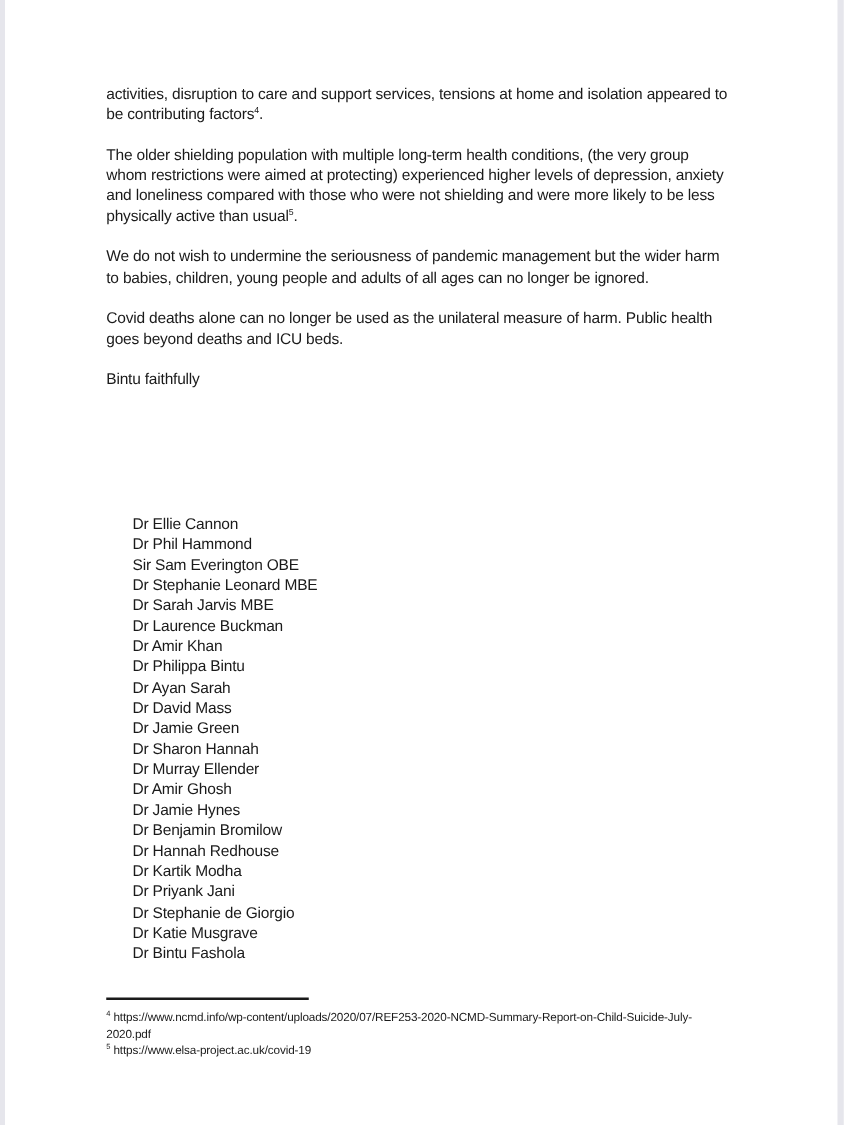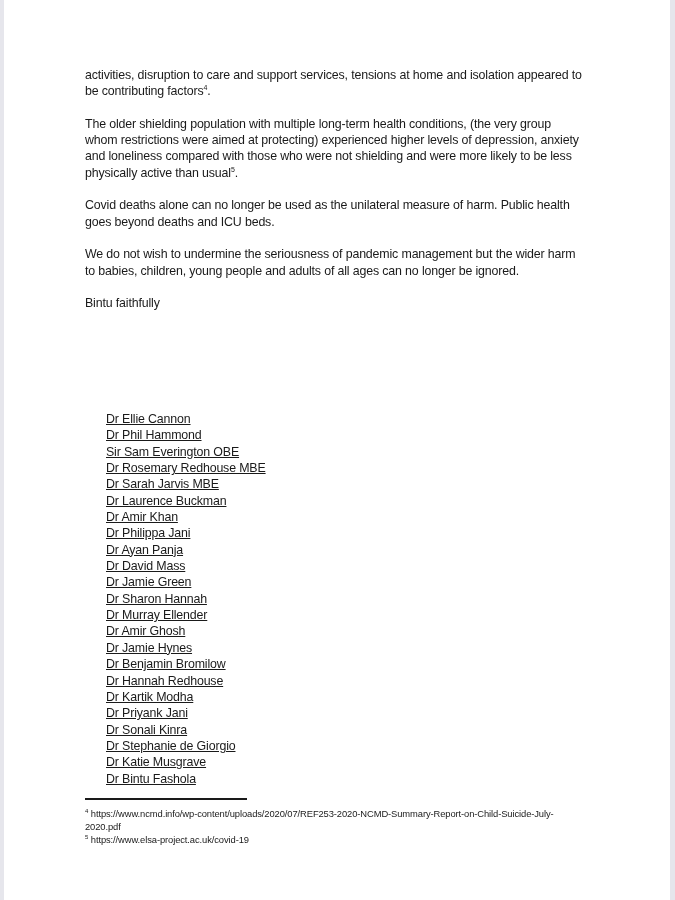--- a/index.html
+++ b/index.html
@@ -52,21 +52,20 @@
       line-height: 16.35px;
       letter-spacing: -0.15px;
       margin: 0;
       padding: 0;
       list-style: none;
     }
     .signatures li {
       margin: 0;
       padding: 0;
       white-space: nowrap;
-      text-decoration: underline;
     }
     .footnote-rule {
       position: absolute;
       left: 85px;
       top: 798px;
       width: 162px;
       height: 2px;
       background: #1a1a1a;
     }
     .footnotes {
@@ -91,48 +90,47 @@
 
 <div class="edge-left"></div>
 <div class="edge-right"></div>
 
 <div class="page">
   <p class="para"><span>activities, disruption to care and support services, tensions at home and isolation appeared to be contributing factors</span><sup>4</sup><span>.</span></p>
 
   <p class="para"><span>The older shielding population with multiple long-term health conditions, (the very group whom restrictions were aimed at protecting) experienced higher levels of depression, anxiety and loneliness compared with those who were not shielding and were more likely to be less physically active than usual</span><sup>5</sup><span>.</span></p>
 
 
+  <p class="para"><span>We do not wish to undermine the seriousness of pandemic management but the wider harm to babies, children, young people and adults of all ages can no longer be ignored.</span></p>
+
   <p class="para"><span>Covid deaths alone can no longer be used as the unilateral measure of harm. Public health goes beyond deaths and ICU beds.</span></p>
-
-  <p class="para"><span>We do not wish to undermine the seriousness of pandemic management but the wider harm to babies, children, young people and adults of all ages can no longer be ignored.</span></p>
 
   <p class="para">Bintu faithfully</p>
 </div>
 
 <ul class="signatures" id="signatures">
     <li>Dr Ellie Cannon</li>
     <li>Dr Phil Hammond</li>
     <li>Sir Sam Everington OBE</li>
-    <li>Dr Rosemary Redhouse MBE</li>
+    <li>Dr Stephanie Leonard MBE</li>
     <li>Dr Sarah Jarvis MBE</li>
     <li>Dr Laurence Buckman</li>
     <li>Dr Amir Khan</li>
-    <li>Dr Philippa Jani</li>
-    <li>Dr Ayan Panja</li>
+    <li>Dr Philippa Bintu</li>
+    <li>Dr Ayan Sarah</li>
     <li>Dr David Mass</li>
     <li>Dr Jamie Green</li>
     <li>Dr Sharon Hannah</li>
     <li>Dr Murray Ellender</li>
     <li>Dr Amir Ghosh</li>
     <li>Dr Jamie Hynes</li>
     <li>Dr Benjamin Bromilow</li>
     <li>Dr Hannah Redhouse</li>
     <li>Dr Kartik Modha</li>
     <li>Dr Priyank Jani</li>
-    <li>Dr Sonali Kinra</li>
     <li>Dr Stephanie de Giorgio</li>
     <li>Dr Katie Musgrave</li>
     <li>Dr Bintu Fashola</li>
   </ul>
 
 <div class="footnote-rule"></div>
 
 <div class="footnotes">
   <p><sup>4</sup> <span>https://www.ncmd.info/wp-content/uploads/2020/07/REF253-2020-NCMD-Summary-Report-on-Child-Suicide-July-2020.pdf</span></p>
   <p><sup>5</sup> <span>https://www.elsa-project.ac.uk/covid-19</span></p>

